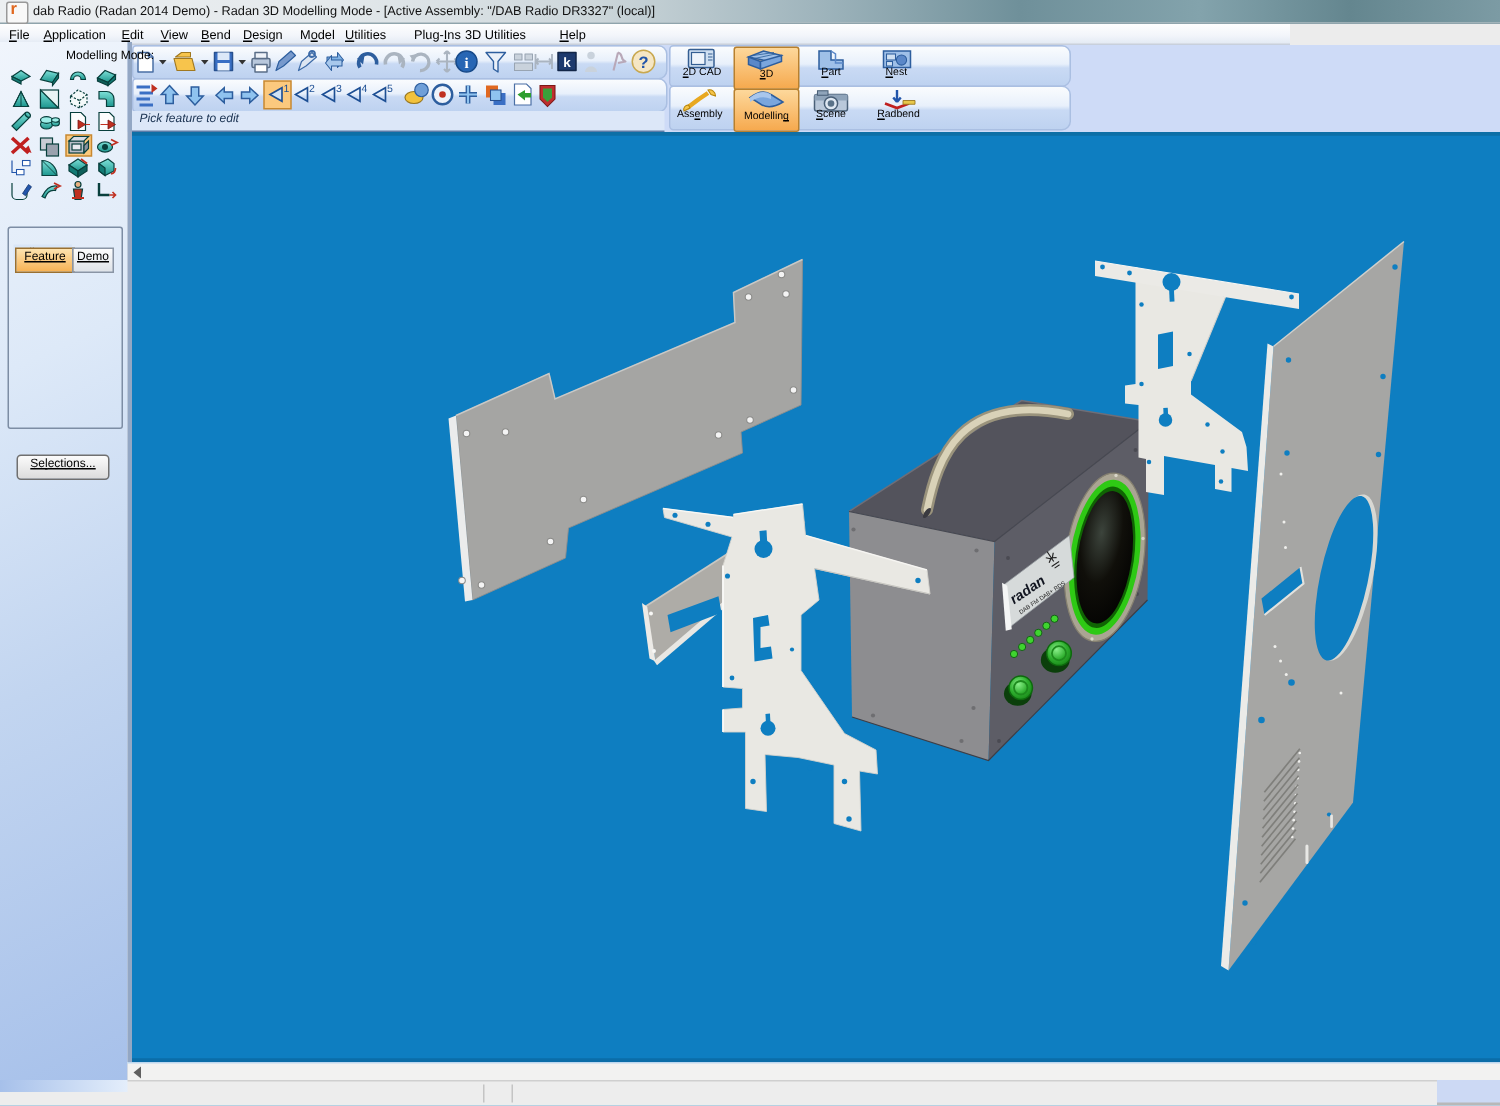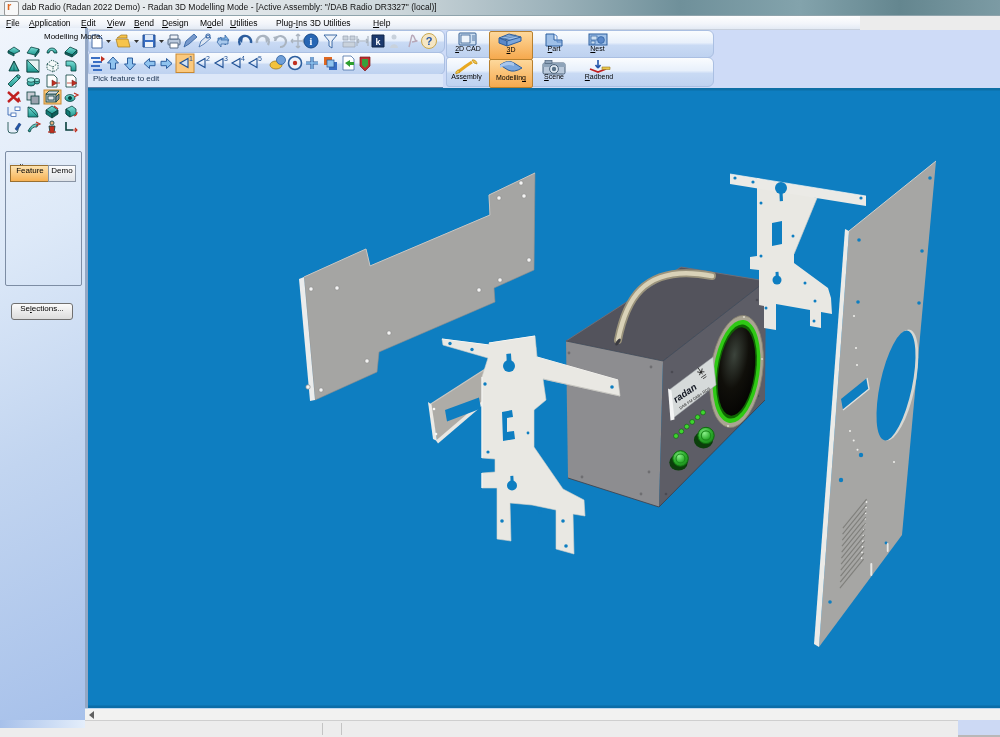--- a/index.html
+++ b/index.html
@@ -12,48 +12,48 @@
 #ticon span{position:absolute;left:2px;top:-2px;font-size:11px;font-weight:bold;color:#e06820;}
 #menubar{left:0;top:16px;width:860px;height:13px;background:linear-gradient(180deg,#fefefe 0%,#f2f5fa 60%,#e3eaf4 100%);border-bottom:1px solid #c8d0dc;}
 #menubar span{position:absolute;top:2px;font-size:8.5px;color:#000;}
 u{text-decoration:underline;}
 #toolband{left:0;top:30px;width:1000px;height:58px;background:#cedbf7;}
 .tbrow{position:absolute;background:linear-gradient(180deg,#fafcfe 0%,#e8f0fb 45%,#c9daf4 55%,#bed2f0 100%);border:1px solid #aabfe2;border-radius:3px 6px 6px 3px;}
 #trow1{left:88px;top:0px;width:355px;height:21px;}
 #trow2{left:88px;top:22px;width:355px;height:21px;}
 #trow3{left:446px;top:0px;width:266px;height:26px;}
 #trow4{left:446px;top:27px;width:266px;height:28px;}
-#promptbar{position:absolute;left:88px;top:44px;width:355px;height:13px;background:#dce7f8;border-bottom:1px solid #5a7ca8;}
+#promptbar{position:absolute;left:88px;top:44px;width:355px;height:13px;background:#dce7f8;border-bottom:1px solid #5a7ca8;font-style:italic;}
 #promptbar div{font-size:8px;color:#18304f;padding-left:5px;}
 .bigbtn{position:absolute;text-align:center;font-size:7px;color:#000;}
 .bigbtn svg{display:block;margin:0 auto;}
 .bigbtn.on{background:linear-gradient(180deg,#fdd89b,#f6a94e);border:1px solid #b8802e;border-radius:2px;}
 #leftpanel{left:0;top:28px;width:85px;height:700px;background:linear-gradient(155deg,#f0f5fc 0%,#dde9f8 30%,#c2d5f0 60%,#a6c0ea 100%);border-right:3px solid #93a7c4;}
 #mmlabel{position:absolute;left:4px;top:4px;font-size:8px;color:#000;white-space:nowrap;padding-left:40px;}
 #edittype{position:absolute;left:5px;top:123px;width:75px;height:133px;border:1px solid #7d8da4;border-radius:2px;}
 #etlbl{position:absolute;left:9px;top:117px;font-size:8.5px;background:#d9e6f7;padding:0 2px;color:#000;margin-top:18px;}
-.btn{position:absolute;font-size:8px;text-align:center;color:#000;}
+.btn{position:absolute;font-size:8px;text-align:center;color:#000;text-decoration:underline;}
 #featbtn{left:10px;top:137px;width:38px;height:15px;background:linear-gradient(180deg,#fde3b0,#f7b254);border:1px solid #9a7030;}
 #partbtn{left:48px;top:137px;width:26px;height:15px;background:linear-gradient(180deg,#fcfcfc,#dfe3e8);border:1px solid #8a95a5;}
 #selbtn{left:11px;top:275px;width:60px;height:15px;background:linear-gradient(180deg,#fbfbfb,#dcdcdc);border:1px solid #707070;border-radius:3px;}
 #viewport{left:88px;top:88px;width:912px;height:620px;background:#0e7ec1;}
 #hscroll{left:85px;top:708px;width:915px;height:12px;background:#f2f2f1;border-top:1px solid #bdd7ef;}
 #statusbar{left:0;top:720px;width:1000px;height:17px;background:#ededed;border-top:1px solid #cfcfcf;}
 #lpbottom{left:0;top:720px;width:85px;height:8px;background:linear-gradient(90deg,#a6c0ea,#e4eefb);}
 .sep{position:absolute;top:723px;width:1px;height:12px;background:#c4c4c4;}
 #resz{position:absolute;left:958px;top:720px;width:42px;height:15px;background:#ccd9f4;border-bottom:2px solid #b8b8b8;}
 </style>
 </head>
 <body>
 <div id="app">
   <div id="titlebar" class="abs">
     <div id="ticon">
         <span>r</span>
       </div>
-    <div class="ttext">dab Radio (Radan 2022 Demo) - Radan 3D Modelling Mode - [Active Assembly: "/DAB Radio DR3327" (local)]</div>
+    <div class="ttext">dab Radio (Radan 2014 Demo) - Radan 3D Modelling Mode - [Active Assembly: "/DAB Radio DR3327" (local)]</div>
   </div>
   <div id="menubar" class="abs">
     <span style="left:6px"><u>F</u>ile</span>
     <span style="left:29px"><u>A</u>pplication</span>
     <span style="left:81px"><u>E</u>dit</span>
     <span style="left:107px"><u>V</u>iew</span>
     <span style="left:134px"><u>B</u>end</span>
     <span style="left:162px"><u>D</u>esign</span>
     <span style="left:200px">M<u>o</u>del</span>
     <span style="left:230px"><u>U</u>tilities</span>

